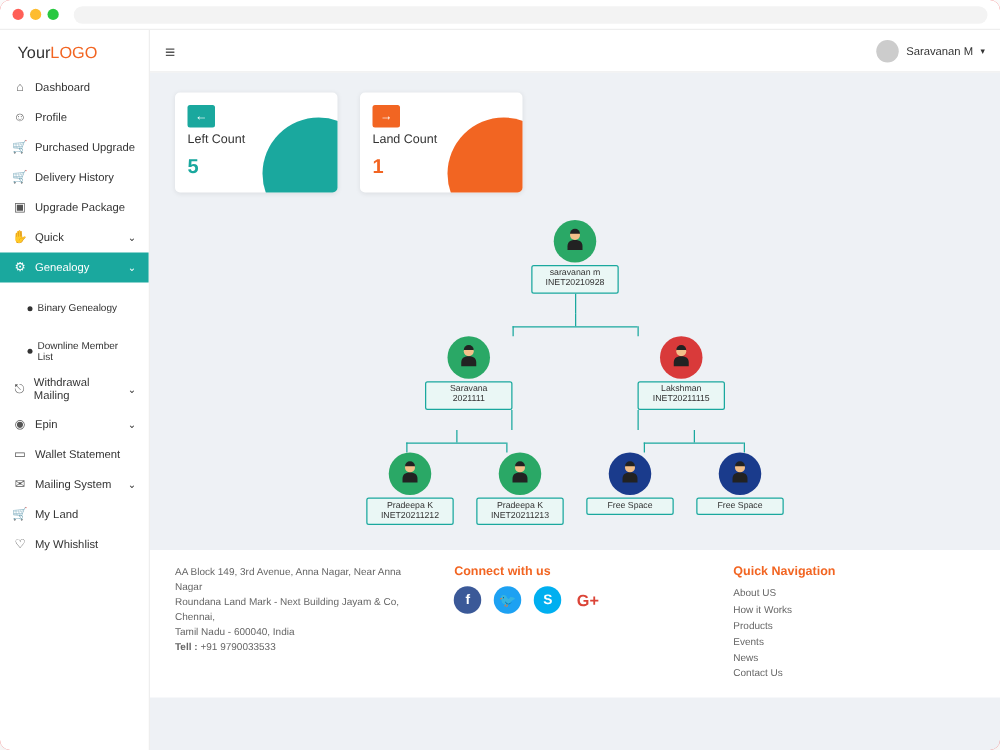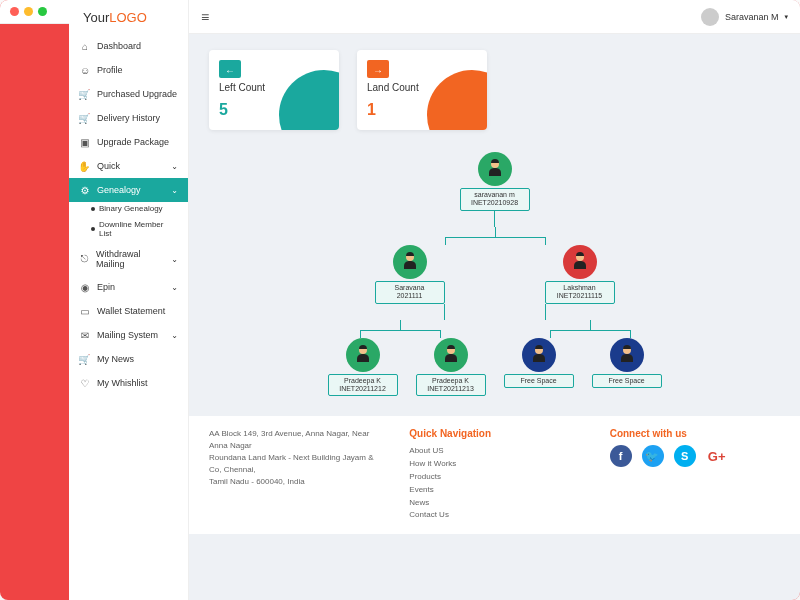--- a/index.html
+++ b/index.html
@@ -1,32 +1,32 @@
 <!DOCTYPE html>
 <html><head>
 <meta charset="utf-8">
 <style>
 * { margin:0; padding:0; box-sizing:border-box; font-family: Arial, sans-serif; }
 body { background:#fff; font-size:10px; color:#333; }
-.window { width:800px; height:600px; margin:0 auto; background:#ef4444; border-radius:8px; overflow:hidden; box-shadow:0 4px 20px rgba(0,0,0,0.1); display:flex; flex-direction:row; }
+.window { width:800px; height:600px; margin:0 auto; background:#ef4444; border-radius:8px; overflow:hidden; box-shadow:0 4px 20px rgba(0,0,0,0.1); display:flex; flex-direction:column; }
 .titlebar { height:24px; background:#fff; display:flex; align-items:center; padding:0 10px; border-bottom:1px solid #eee; }
 .dots { display:flex; gap:5px; }
 .dot { width:9px; height:9px; border-radius:50%; }
 .dot.r{background:#ff5f57;} .dot.y{background:#febc2e;} .dot.g{background:#28c840;}
 .urlbar { flex:1; height:14px; background:#f3f3f3; border-radius:7px; margin-left:12px; }
 .app { flex:1; display:flex; overflow:hidden; }
 .sidebar { width:120px; background:#fff; border-right:1px solid #eee; overflow-y:auto; }
 .logo { padding:10px 0 8px 14px; font-family:cursive; font-size:13px; }
 .logo .l1{color:#333;} .logo .l2{color:#f26522;}
 .side-item { display:flex; align-items:center; padding:6px 10px; font-size:9px; color:#333; cursor:pointer; gap:6px; position:relative; }
 .side-item .icon { width:12px; height:12px; display:inline-flex; align-items:center; justify-content:center; font-size:10px; color:#555; }
 .side-item.active { background:#1aa89e; color:#fff; }
 .side-item.active .icon { color:#fff; }
 .side-item .chev { margin-left:auto; font-size:8px; }
-.sub-item { padding:2px 10px 5px 22px; font-size:8px; color:#333; cursor:pointer; display:flex; align-items:center; gap:4px; }
+.sub-item { padding:16px 10px 5px 22px; font-size:8px; color:#333; cursor:pointer; display:flex; align-items:center; gap:4px; }
 .sub-item .bul{width:4px;height:4px;border-radius:50%;background:#333;}
 .main { flex:1; display:flex; flex-direction:column; background:#eef1f5; overflow:hidden; }
 .topbar { height:34px; background:#fff; border-bottom:1px solid #eee; display:flex; align-items:center; padding:0 12px; }
 .ham { font-size:14px; cursor:pointer; color:#555; }
 .userbox { margin-left:auto; display:flex; align-items:center; gap:6px; font-size:9px; color:#333; }
 .avatar { width:18px; height:18px; border-radius:50%; background:#ccc; display:inline-block; }
 .content { flex:1; overflow:auto; }
 .cards { display:flex; gap:18px; padding:16px 20px 12px;}
 .card { width:130px; height:80px; background:#fff; border-radius:4px; box-shadow:0 1px 4px rgba(0,0,0,0.08); position:relative; overflow:hidden; padding:10px; }
 .card .badge { width:22px;height:18px;display:flex;align-items:center;justify-content:center;color:#fff;font-size:10px;border-radius:2px;}
@@ -122,21 +122,21 @@
             <span class="icon">▭</span>
             <span>Wallet Statement</span>
           </div>
           <div class="side-item">
             <span class="icon">✉</span>
             <span>Mailing System</span>
             <span class="chev">⌄</span>
           </div>
           <div class="side-item">
             <span class="icon">🛒</span>
-            <span>My News</span>
+            <span>My Land</span>
           </div>
           <div class="side-item">
             <span class="icon">♡</span>
             <span>My Whishlist</span>
           </div>
         </div>
     </div>
     <div class="main">
       <div class="topbar">
         <div class="ham">≡</div>
@@ -264,38 +264,39 @@
                 </div>
               </div>
             </div>
         </div>
 
         <div class="footer">
           <div class="fcol">
             <div class="line">AA Block 149, 3rd Avenue, Anna Nagar, Near Anna Nagar</div>
             <div class="line">Roundana Land Mark - Next Building Jayam &amp; Co, Chennai,</div>
             <div class="line">Tamil Nadu - 600040, India</div>
+            <div class="line"><b>Tell :</b> <span>+91 9790033533</span></div>
+          </div>
+          <div class="fcol">
+            <h4>Connect with us</h4>
+            <div class="social">
+              <div class="sicon fb">f</div>
+              <div class="sicon tw">🐦</div>
+              <div class="sicon sk">S</div>
+              <div class="sicon gp">G+</div>
+            </div>
           </div>
           <div class="fcol">
             <h4>Quick Navigation</h4>
             <div id="flinks">
                 <span class="flink">About US</span>
                 <span class="flink">How it Works</span>
                 <span class="flink">Products</span>
                 <span class="flink">Events</span>
                 <span class="flink">News</span>
                 <span class="flink">Contact Us</span>
               </div>
           </div>
-          <div class="fcol">
-            <h4>Connect with us</h4>
-            <div class="social">
-              <div class="sicon fb">f</div>
-              <div class="sicon tw">🐦</div>
-              <div class="sicon sk">S</div>
-              <div class="sicon gp">G+</div>
-            </div>
-          </div>
         </div>
       </div>
     </div>
   </div>
 </div>
 
 </body></html>

